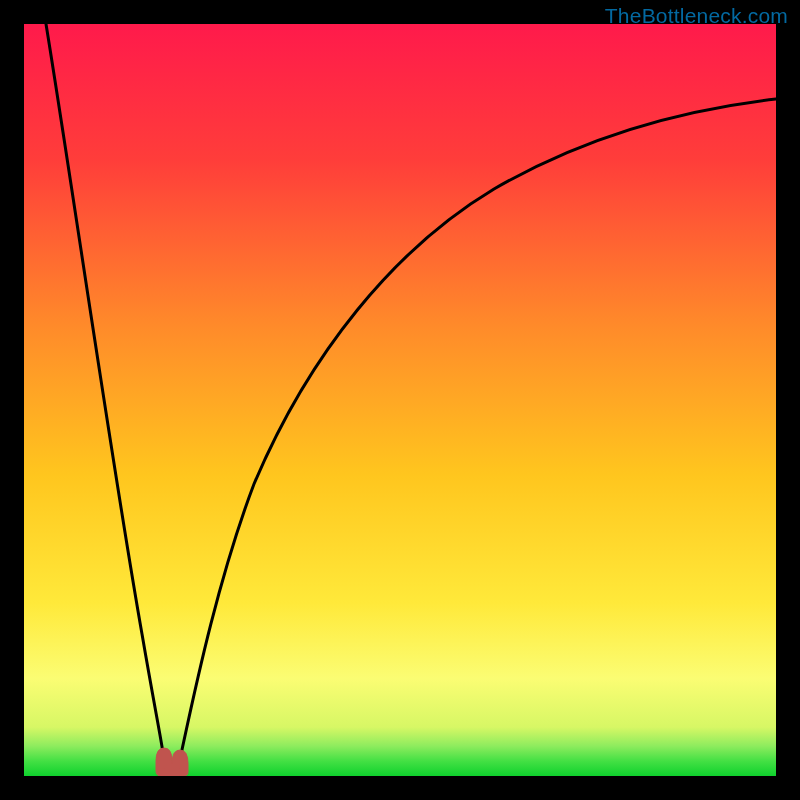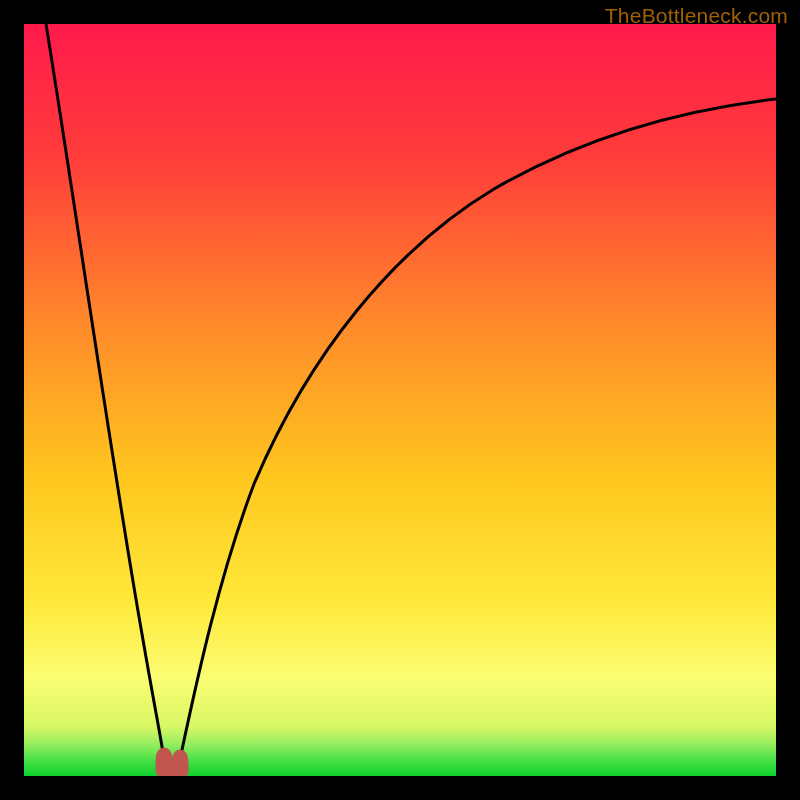--- a/index.html
+++ b/index.html
@@ -23,21 +23,21 @@
     position: absolute;
     left: 0;
     top: 0;
     width: 752px;
     height: 752px;
   }
   .watermark {
     position: absolute;
     top: 4px;
     right: 12px;
-    color: #a16207;
+    color: #0369a1;
     font-size: 21px;
     letter-spacing: 0.2px;
     font-weight: 400;
   }
   svg { display: block; }
 </style>
 </head>
 <body>
 
 <div class="frame">

